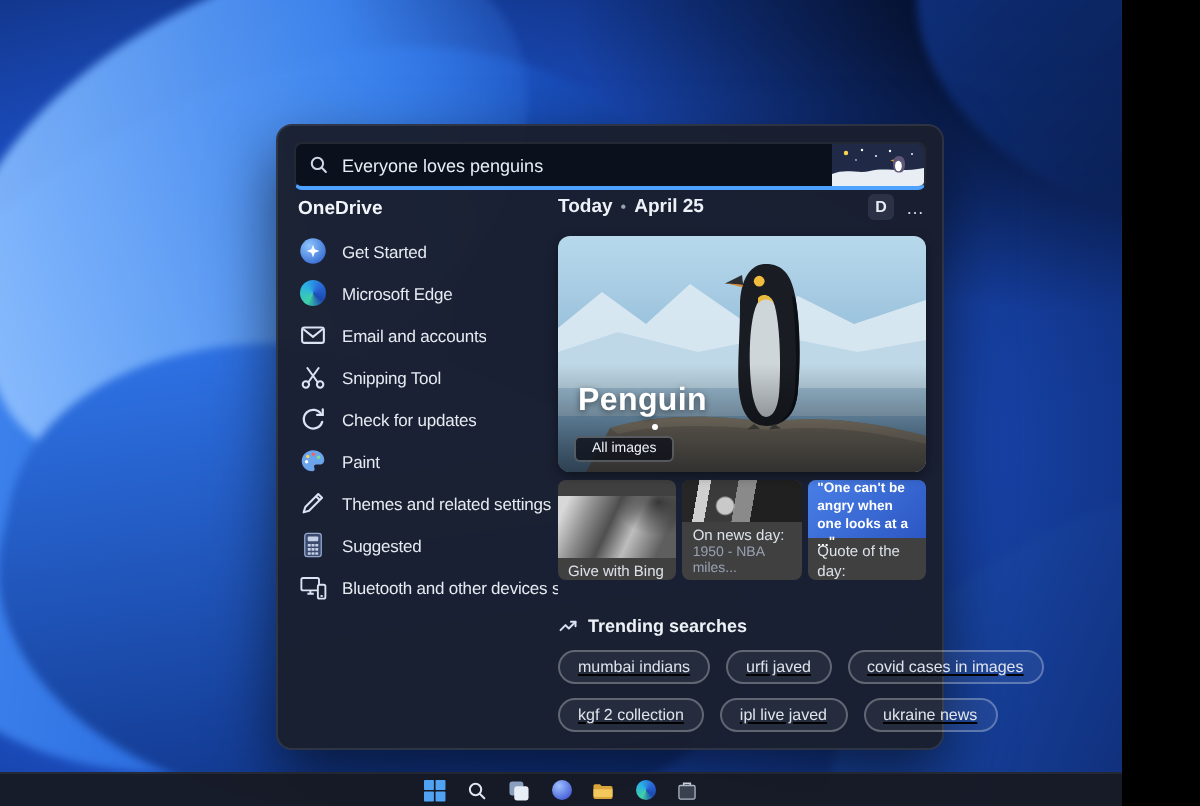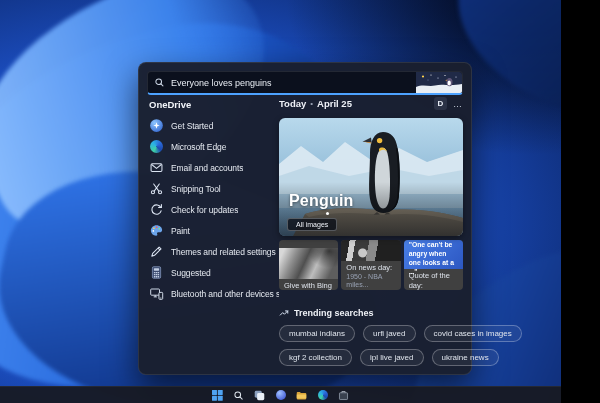--- a/index.html
+++ b/index.html
@@ -93,21 +93,21 @@
     linear-gradient(100deg,#262626 0 16%,#cfcfcf 16% 25%,#3a3a3a 25% 46%,#8a8a8a 46% 60%,#202020 60% 100%);}
   .img-quote{background:linear-gradient(135deg,#4a80e8,#2c57c2);
     padding:3px 5px;font-size:6.8px;font-weight:bold;color:#fff;line-height:1.3;box-sizing:border-box;}
   .card-cap{padding:2px 5px 0 5px;}
   .cap1{font-size:7.5px;color:#dde2ea;line-height:1.25;}
   .cap2{font-size:7px;color:#98a1b3;line-height:1.25;}
 
   .trending{margin-top:18px;}
   .t-header{display:flex;align-items:center;gap:5px;font-size:9px;font-weight:bold;color:#eef1f6;}
   .t-header svg{width:10px;height:10px;}
-  .chip-row{display:flex;gap:8px;margin-top:7px;}
+  .chip-row{display:flex;gap:8px;margin-top:7px;text-decoration:underline;}
   .chip{padding:3px 9px;border-radius:10px;background:rgba(255,255,255,.055);
     border:1px solid rgba(255,255,255,.28);color:#dfe4ec;font-size:8px;white-space:nowrap;}
 </style>
 </head>
 <body>
 
 <div class="screen">
 
   <div class="wallpaper">
     <div class="petal p1"></div>

